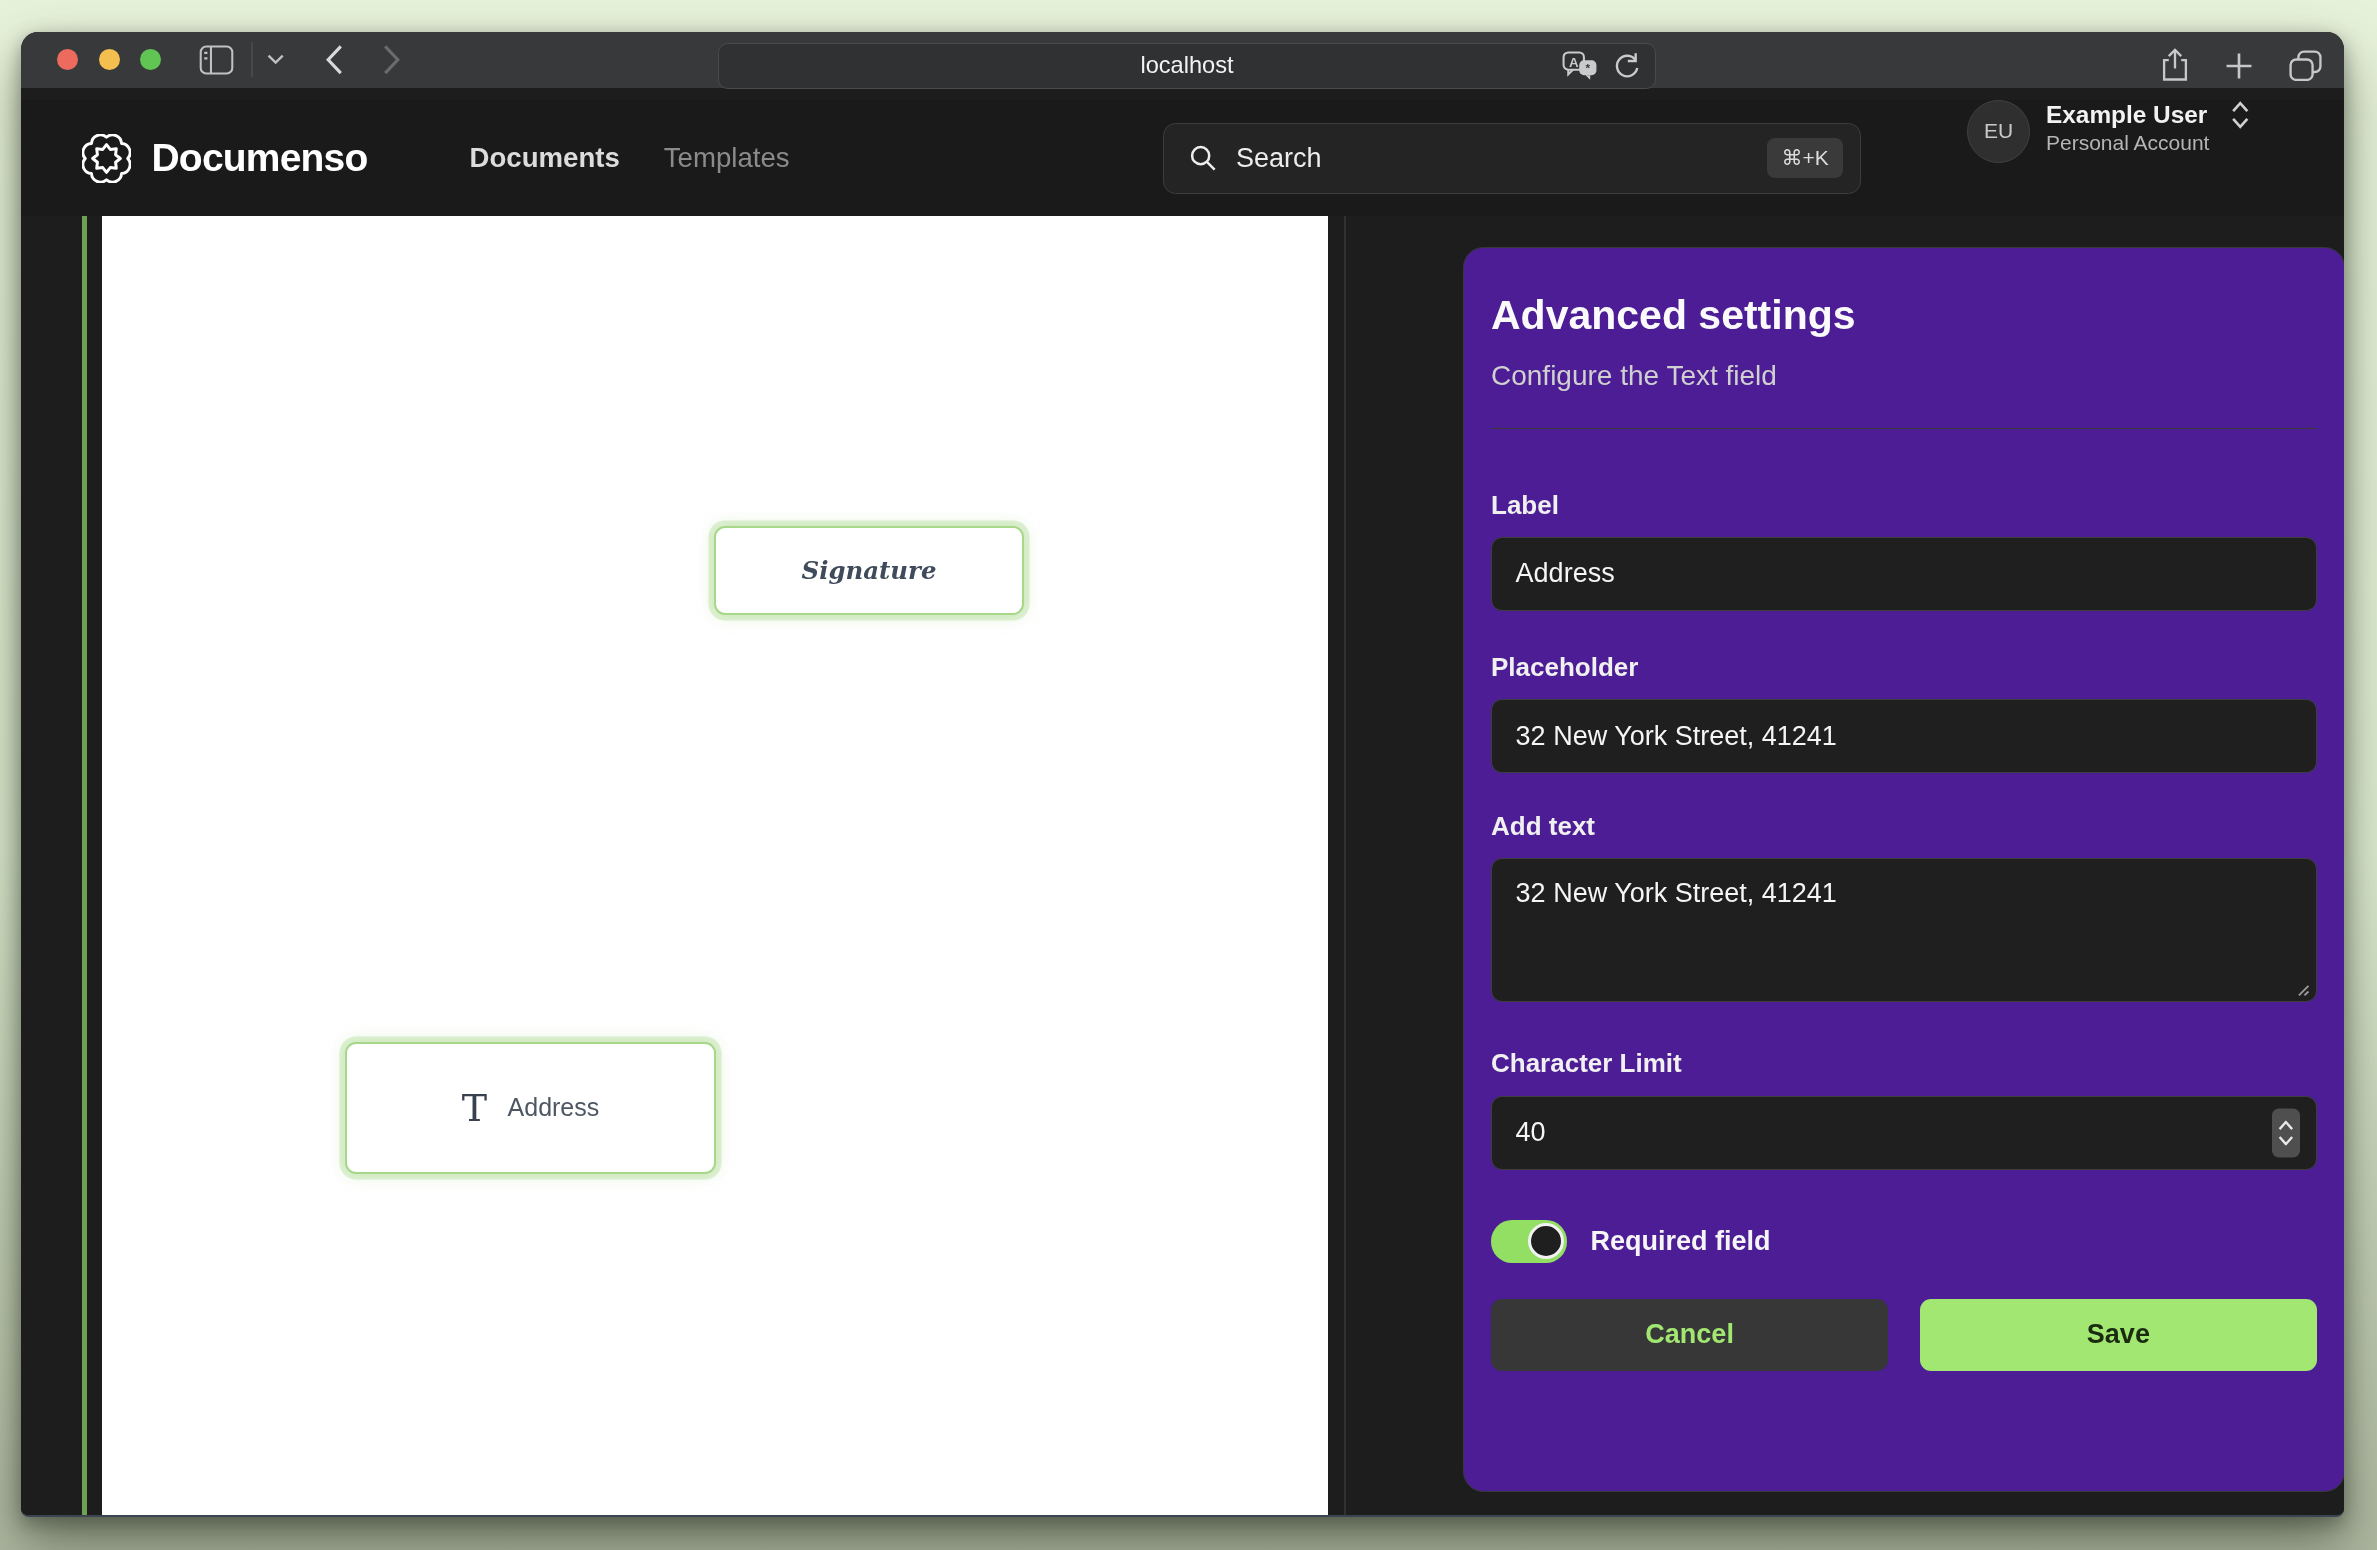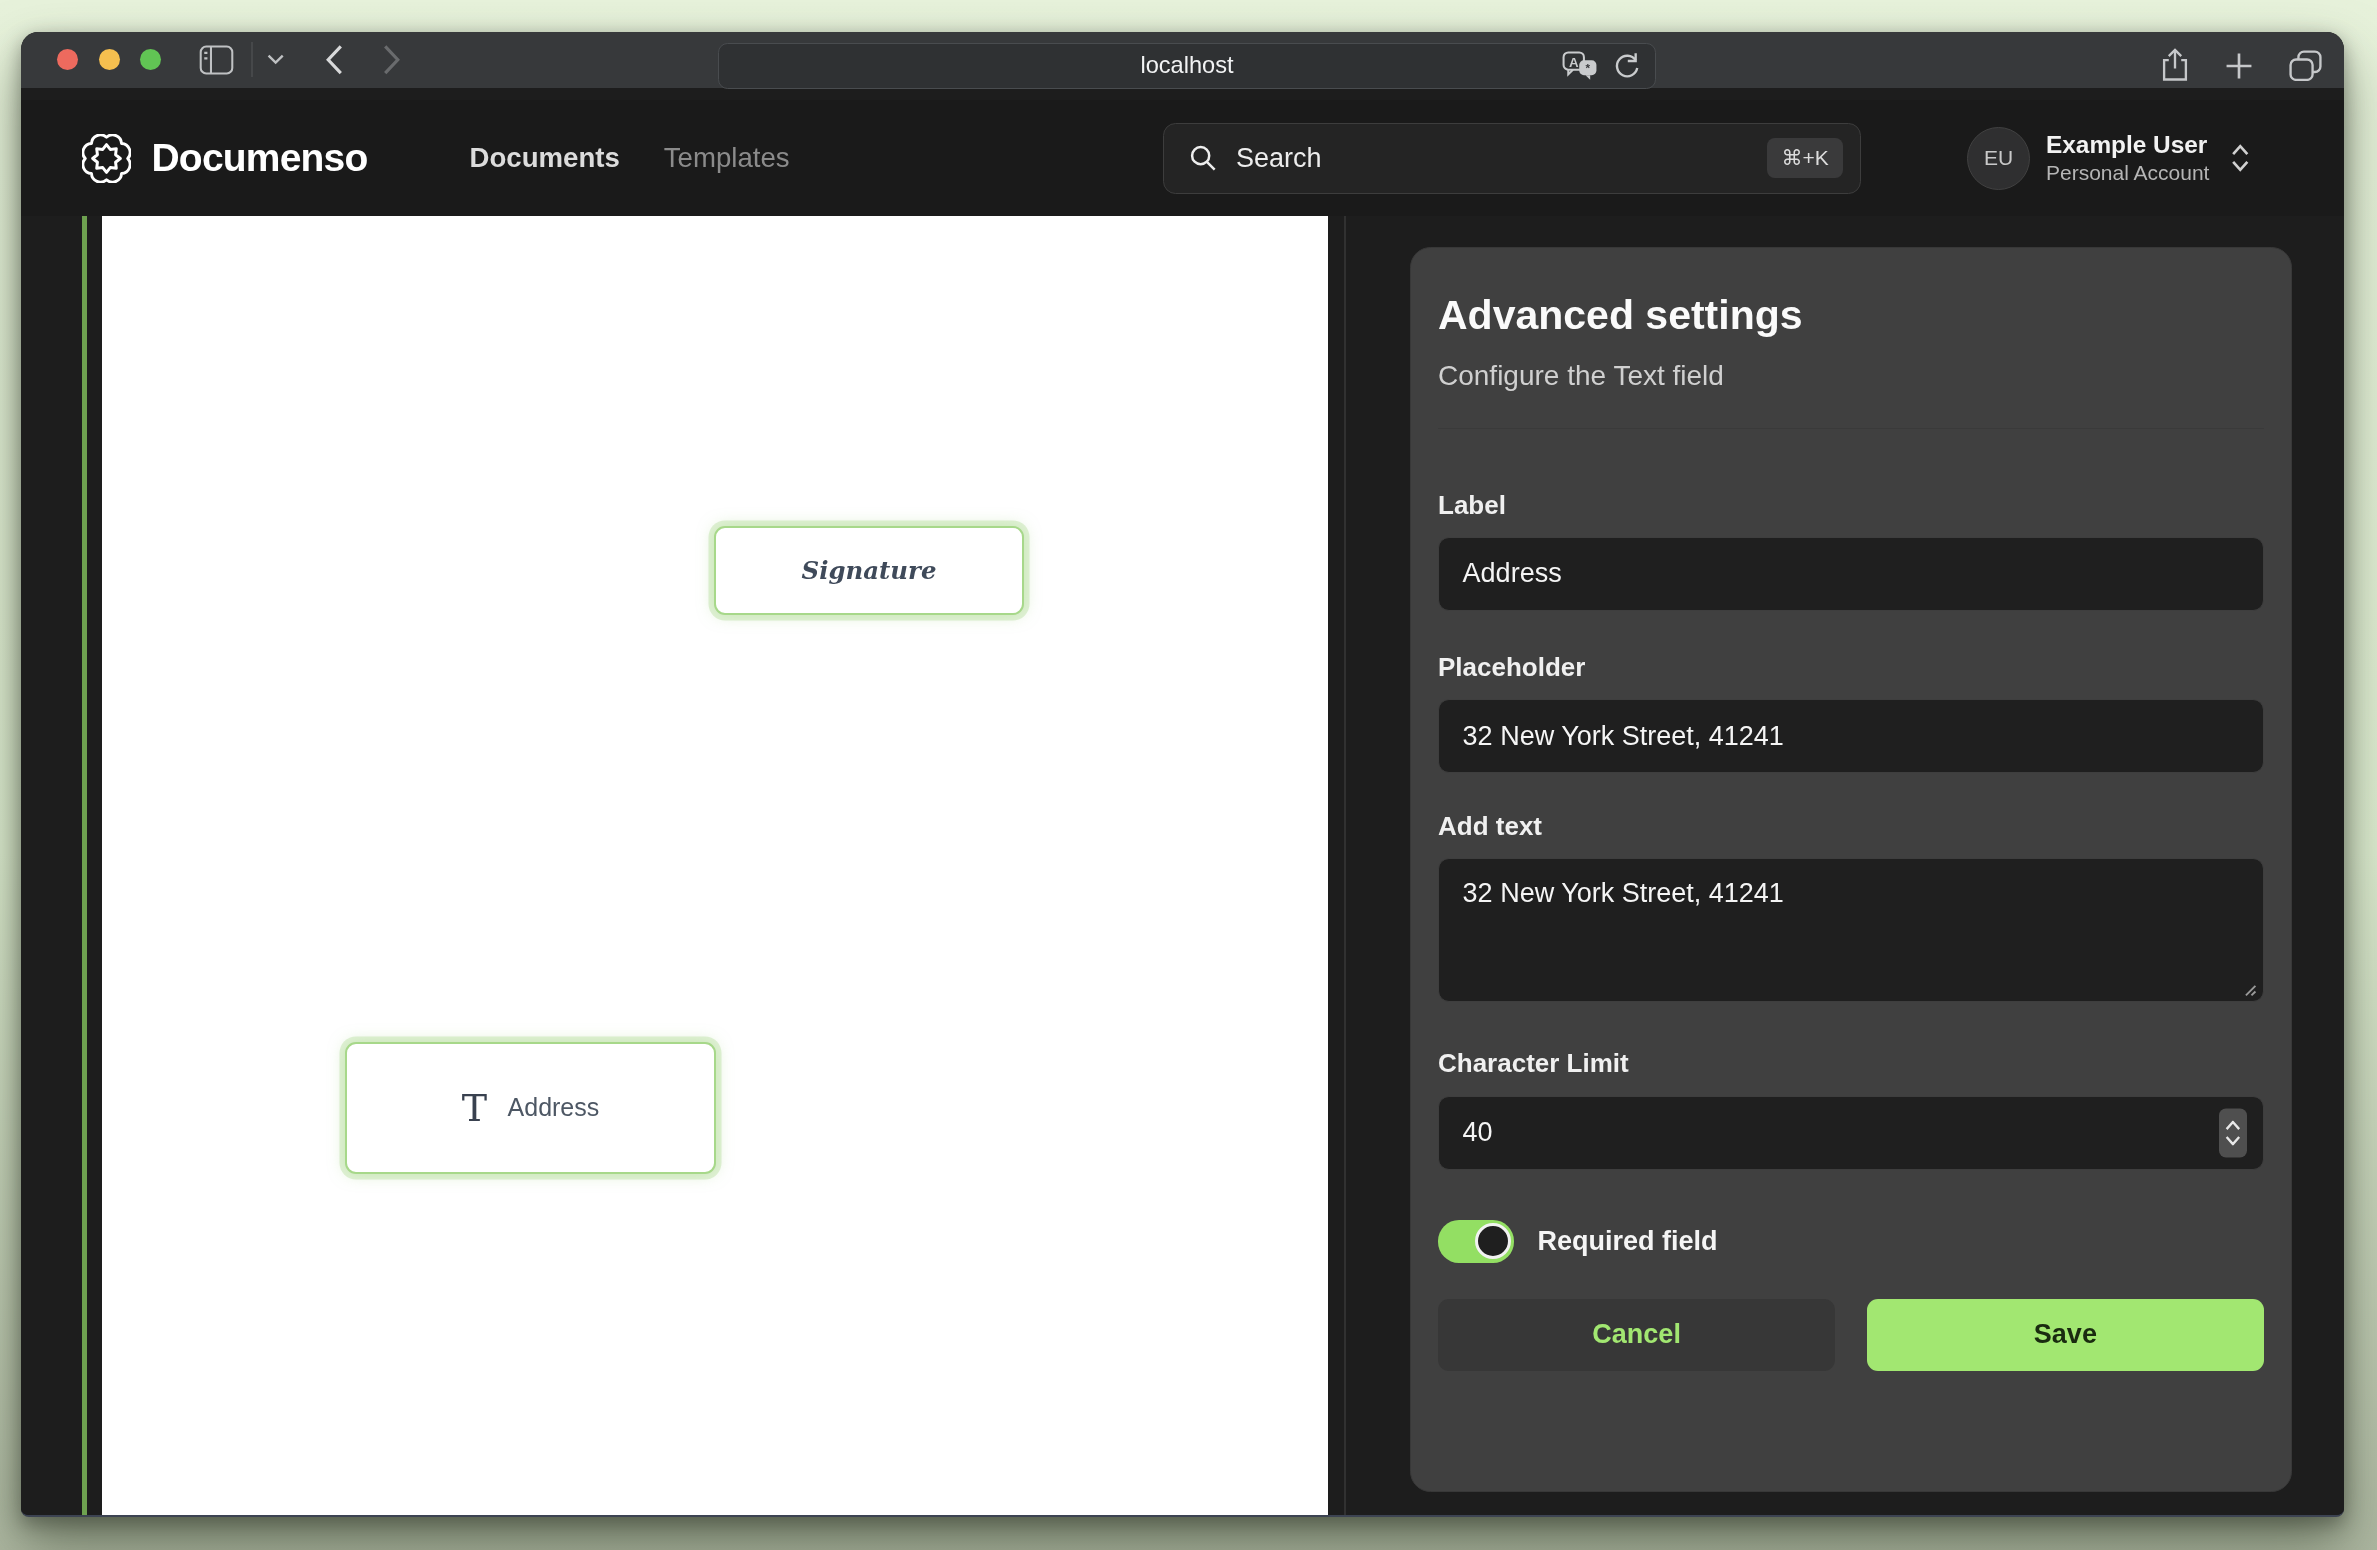--- a/index.html
+++ b/index.html
@@ -35,21 +35,21 @@
   .brand-text{ color:#fff; font-size:39px; font-weight:bold; letter-spacing:-0.8px; margin-left:20.5px; }
   .nav{ display:flex; align-items:center; margin-left:102px; gap:44px; }
   .nav-item{ font-size:27.6px; font-weight:600; cursor:default; }
   .nav-item.active{ color:#dcdcdc; }
   .nav-item.idle{ color:#8b8b8b; font-weight:500; }
   .search{ position:absolute; left:1142px; top:23px; width:698px; height:71px;
     background:#242424; border:1.6px solid #3d3d3d; border-radius:12.6px;
     display:flex; align-items:center; padding:0 17.3px 0 25px; }
   .search-ph{ color:#ededed; font-size:27px; margin-left:19px; flex:1; }
   .kbd{ background:#3a3a3b; color:#dcdcdc; font-size:21px; border-radius:7.9px; padding:7.9px 14px; }
-  .user{ position:absolute; left:1946px; top:0; height:117px; display:flex; align-items:center; }
+  .user{ position:absolute; left:1946px; top:0; height:117px; display:flex; }
   .avatar{ width:63px; height:63px; border-radius:50%; background:#2f2f30; border:1.6px solid #414141;
     color:#c9c9c9; font-size:21px; display:flex; align-items:center; justify-content:center; }
   .user-meta{ margin-left:16px; }
   .user-name{ color:#f2f2f2; font-size:24.4px; font-weight:600; line-height:30px; }
   .user-acct{ color:#b5b5b5; font-size:21px; line-height:26px; }
   .user-chev{ margin-left:20.5px; color:#d0d0d0; }
   
   .content{ position:absolute; top:184px; left:0; right:0; bottom:0; background:#1d1d1d; }
   .greenline{ position:absolute; left:61px; top:0; bottom:0; width:4.7px; background:#6ea150; }
   .doc{ position:absolute; left:81px; top:0; bottom:0; width:1226px; background:#ffffff; }
@@ -57,22 +57,22 @@
   .field-box{ position:absolute; background:#fff; border:2.4px solid #a7d88a; border-radius:11px;
     box-shadow:0 0 0 5.5px rgba(167,216,138,.33), 0 0 15.8px rgba(167,216,138,.5);
     display:flex; align-items:center; justify-content:center; }
   .sig-box{ left:612px; top:310px; width:310px; height:89px; }
   .sig-text{ font-family:"DejaVu Serif", serif; font-style:italic; font-weight:bold;
     color:#3f4a5a; font-size:24.4px; }
   .addr-box{ left:243px; top:826px; width:371px; height:132px; gap:20.5px; }
   .addr-t{ font-family:"DejaVu Serif", serif; color:#39414f; font-size:38px; line-height:38px; }
   .addr-label{ color:#4d5764; font-size:25px; }
   
-  .panel{ position:absolute; left:1389px; top:31px; width:882px; height:1245px;
-    background:#404040; border:1.6px solid #383838; border-radius:20.5px; padding:44px 27px 0; }
+  .panel{ position:absolute; left:1442px; top:31px; width:882px; height:1245px;
+    background:#4c1d95; border:1.6px solid #383838; border-radius:20.5px; padding:44px 27px 0; }
   .panel h1{ color:#fafafa; font-size:41px; line-height:47px; font-weight:bold; }
   .panel-sub{ color:#d0d0d0; font-size:28px; line-height:35px; margin-top:19px; }
   .panel-hr{ border:none; border-top:1.6px solid #3a3a3a; margin-top:35px; }
   .sec-h{ color:#f0f0f0; font-size:26px; line-height:31.5px; font-weight:600; }
   .mt78{margin-top:61px;} .mt52{margin-top:41px;} .mt48{margin-top:38px;} .mt58{margin-top:46px;}
   .input{ margin-top:15.8px; height:74px; background:#1f1f1f; border:1.6px solid #3e3e3e;
     border-radius:11px; color:#f5f5f5; font-size:27px; display:flex; align-items:center;
     padding:0 23.6px; position:relative; }
   .textarea{ height:144px; align-items:flex-start; padding-top:19px; }
   .resize-handle{ position:absolute; right:6.3px; bottom:4.7px; }

